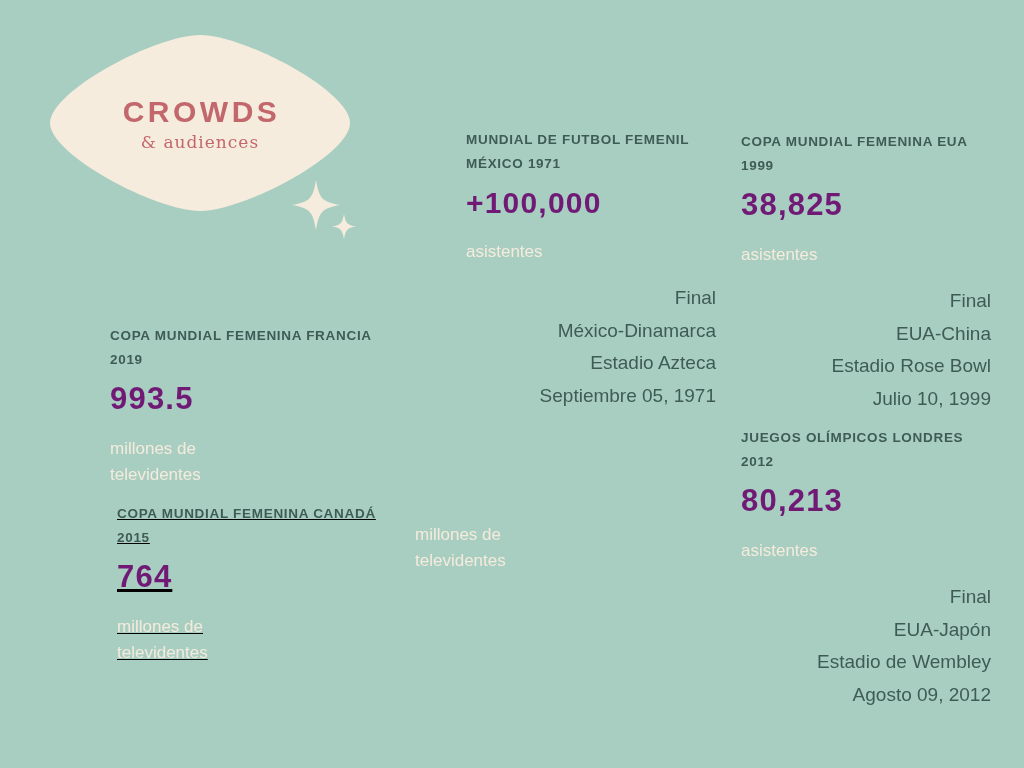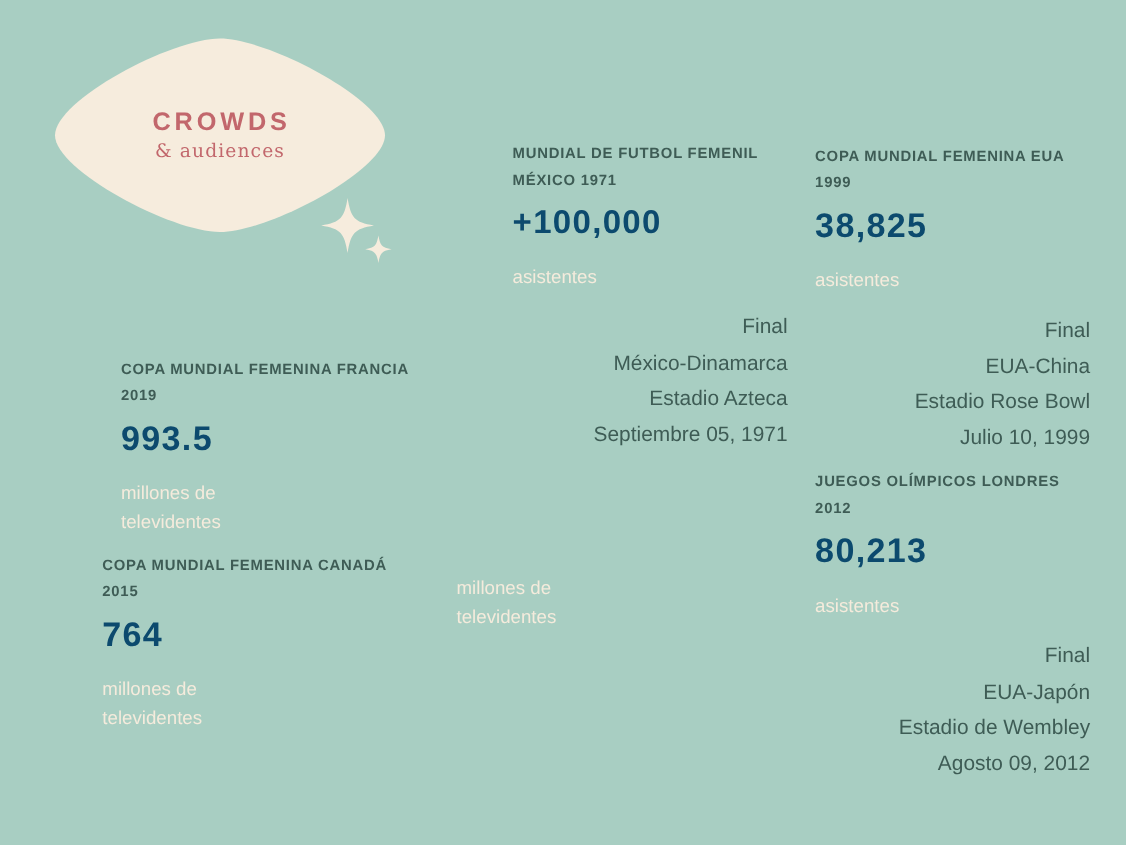--- a/index.html
+++ b/index.html
@@ -38,21 +38,21 @@
     top: 0;
     width: 304px;
     height: 180px;
     display: flex;
     flex-direction: column;
     align-items: center;
     justify-content: center;
   }
   .badge-title {
     color: #c2676c;
-    font-size: 23px;
+    font-size: 30px;
     font-weight: bold;
     letter-spacing: 3.5px;
     line-height: 1.1;
     margin-bottom: 4px;
     margin-left: 3px;
   }
   .badge-sub {
     color: #c2676c;
     font-family: "DejaVu Serif", serif;
     font-size: 17px;
@@ -73,21 +73,21 @@
   }
   .stat-title {
     color: #3e5c55;
     font-size: 13.5px;
     font-weight: bold;
     letter-spacing: 0.7px;
     line-height: 1.75;
     text-transform: uppercase;
   }
   .stat-number {
-    color: #0c4a6e;
+    color: #701a75;
     font-size: 31px;
     font-weight: bold;
     letter-spacing: 1.2px;
     margin-top: 12px;
     line-height: 1.05;
   }
   .stat-unit {
     color: #f5ebdc;
     font-size: 17px;
     line-height: 1.55;
@@ -96,21 +96,21 @@
   .stat-details {
     color: #3e5c55;
     font-size: 19px;
     line-height: 1.72;
     margin-top: 17px;
     text-align: right;
   }
 
   
   #stat-francia   { left: 110px; top: 324px; width: 270px; }
-  #stat-canada    { left: 93px; top: 502px; width: 270px; }
+  #stat-canada    { left: 117px; top: 502px; width: 270px; text-decoration: underline; }
   #stat-mexico    { left: 466px; top: 128px; width: 250px; }
   #stat-alemania  { left: 415px; top: 502px; width: 270px; }
   #stat-eua       { left: 741px; top: 130px; width: 250px; }
   #stat-londres   { left: 741px; top: 426px; width: 250px; }
 
   #stat-mexico .stat-number { font-size: 30px; }
   #stat-mexico .stat-unit { font-size: 17px; }
 </style>
 </head>
 <body>

